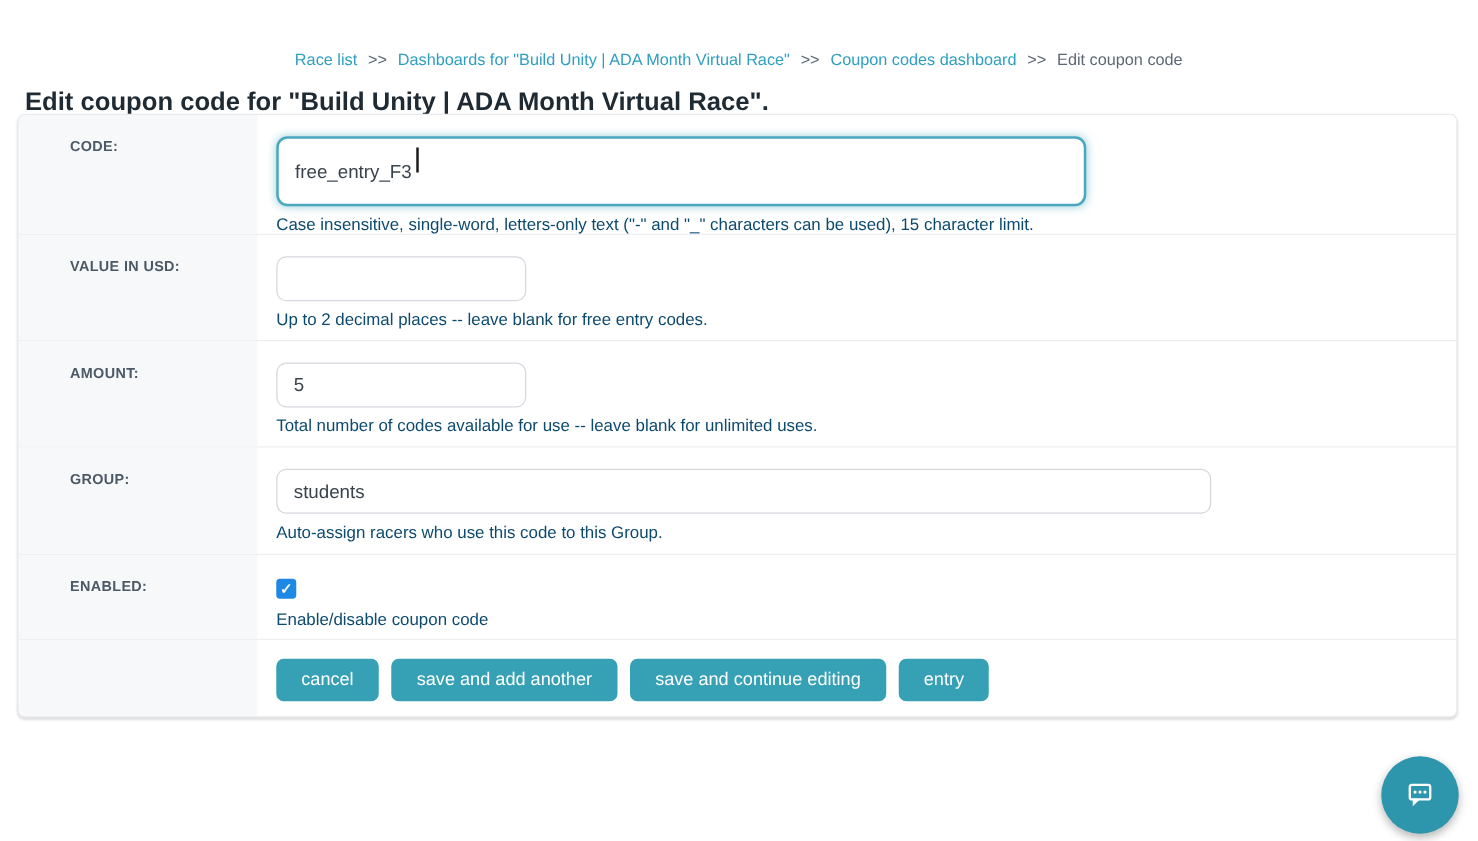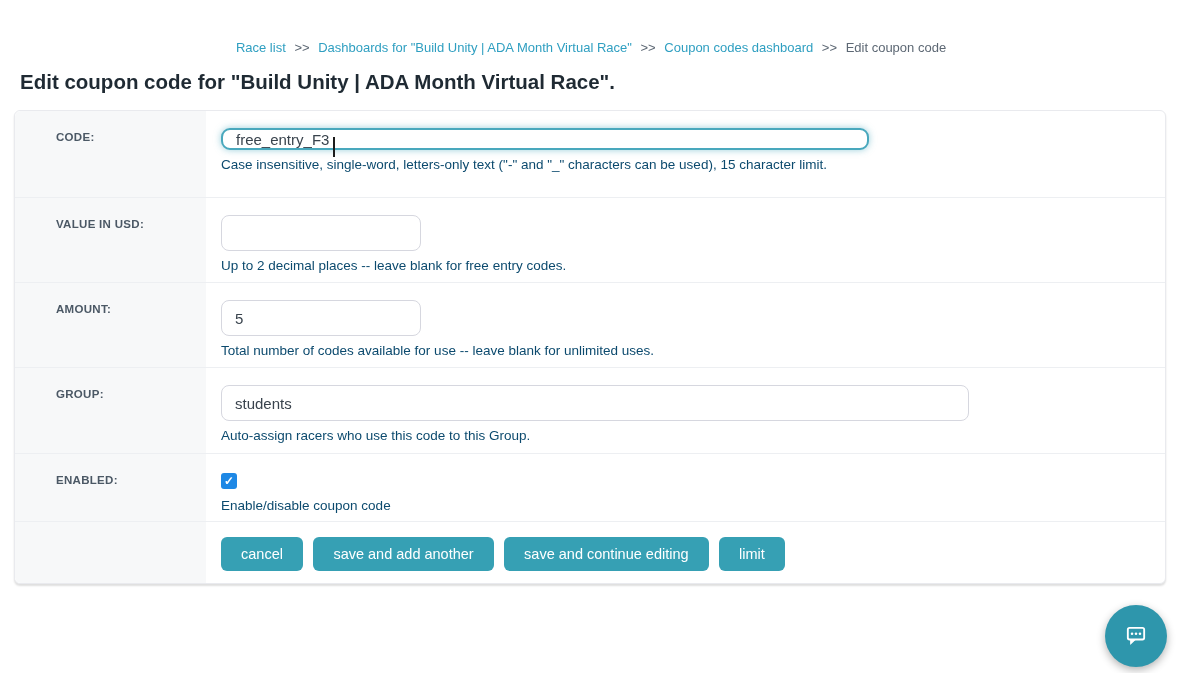--- a/index.html
+++ b/index.html
@@ -19,21 +19,21 @@
   .breadcrumb .sep { color:#5d6874; margin:0 5px; }
 
   
   .page-title {
     margin:15px 0 0 20px;
     font-size:20.5px; font-weight:700; color:#1f2a33;
   }
 
   
   .form-card {
-    position:absolute; left:14px; top:110px; width:1152px;
+    position:absolute; left:14px; top:91px; width:1152px;
     background:#fff;
     border:1px solid #e9eaee; border-radius:6px;
     box-shadow:0 2px 2px rgba(0,0,0,.13);
   }
   .frow { display:flex; border-bottom:1px solid #edeff2; }
   .frow:last-child { border-bottom:none; }
   .label-cell {
     flex:0 0 191px; width:191px; background:#f7f8f9;
     padding:20px 10px 0 41px;
     font-size:11.5px; font-weight:700; color:#4b5865; letter-spacing:.3px;
@@ -52,21 +52,21 @@
   input.text {
     height:36px; border:1px solid #d6d7df; border-radius:8px;
     padding:0 13px; font-size:15px; color:#39434d;
     font-family:inherit; outline:none; background:#fff;
   }
   .w-lg  { width:648px; }
   .w-sm  { width:200px; }
   .w-full{ width:748px; }
   .input-wrap { position:relative; display:inline-block; }
   input.focused {
-    height:22px; border:2px solid #49a8bd; border-radius:9px;
+    height:56px; border:2px solid #49a8bd; border-radius:9px;
     box-shadow:0 0 7px rgba(73,168,189,.55);
   }
   .caret {
     position:absolute; left:112px; top:9px; width:1.5px; height:20px;
     background:#1c1c1c;
   }
 
   .help { margin-top:7px; font-size:13.5px; color:#0c4a6e; }
   .r-enabled .help { margin-top:9px; }
 
@@ -152,21 +152,21 @@
       <div class="help">Enable/disable coupon code</div>
     </div>
   </div>
 
   <div class="frow r-buttons">
     <div class="label-cell"></div>
     <div class="field-cell btn-row">
       <button class="btn">cancel</button>
       <button class="btn">save and add another</button>
       <button class="btn">save and continue editing</button>
-      <button class="btn">limit</button>
+      <button class="btn">entry</button>
     </div>
   </div>
 
 </div>
 
 <div class="fab">
   <span style="display:flex;">
     <svg width="28" height="28" viewBox="0 0 24 24" fill="none">
       <rect x="5" y="5" width="14" height="10" rx="1.5" stroke="#ffffff" stroke-width="1.6"></rect>
       <path d="M7.5 15 L7.5 18.6 L11.2 15 Z" fill="#ffffff" stroke="#ffffff" stroke-width="1"></path>

